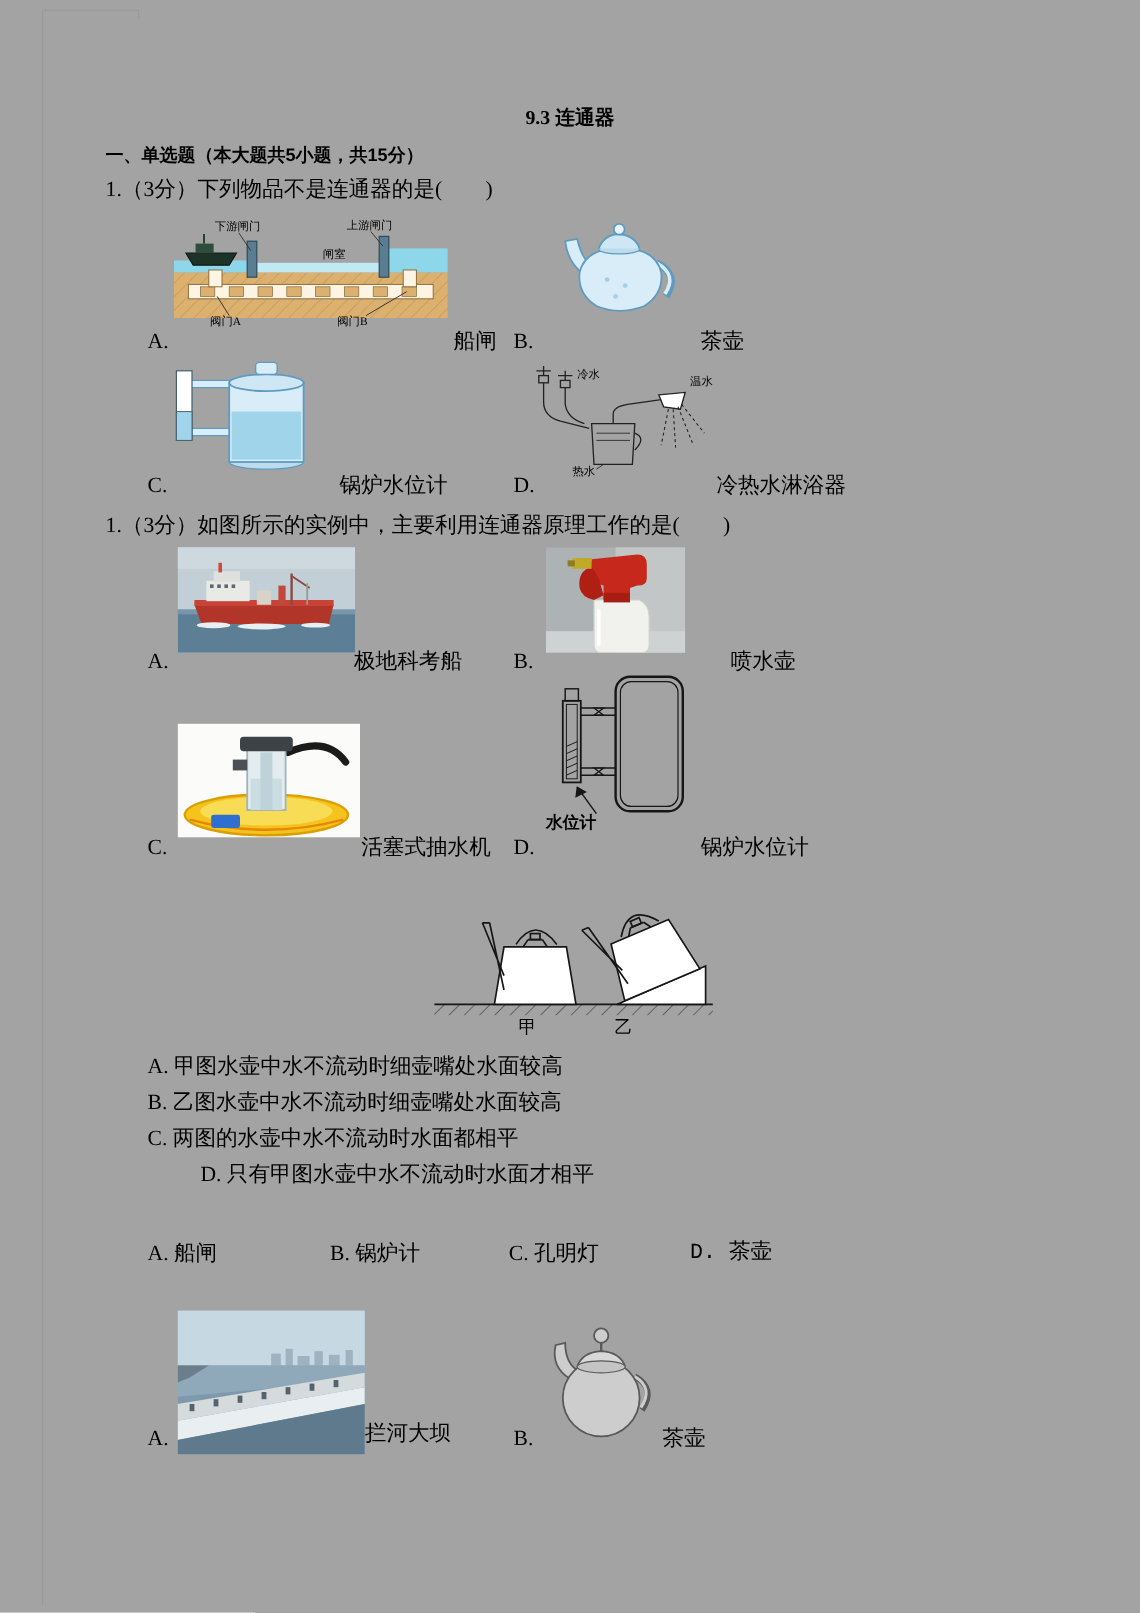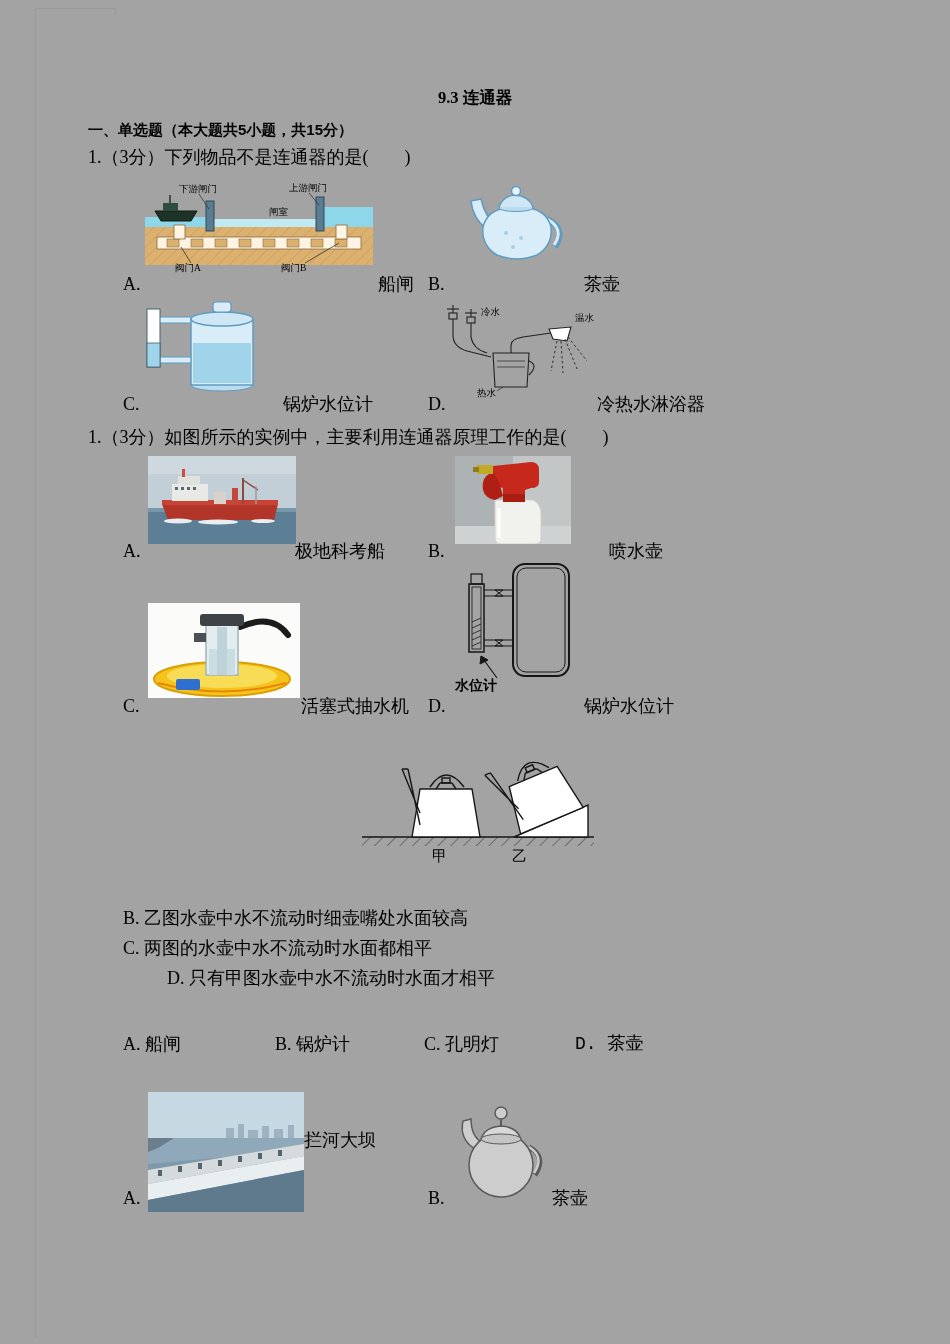--- a/index.html
+++ b/index.html
@@ -263,20 +263,21 @@
           <line x1="-5" y1="-54" x2="7" y2="-54"></line>
         <rect x="-3" y="-59" width="8" height="5"></rect>
         <path d="M-25,-24 L-43,-68 M-25,-12 L-37,-68 M-43,-68 L-37,-68"></path>
         <path d="M-15,-50 Q1,-74 19,-50"></path>
       </g>
     </g>
     <text x="76" y="112" font-size="15" fill="#000">甲</text>
     <text x="156" y="112" font-size="15" fill="#000">乙</text>
   </svg>
 
+  <div class="t" style="left:123px;top:879px;">A. 甲图水壶中水不流动时细壶嘴处水面较高</div>
   <div class="t" style="left:123px;top:909px;">B. 乙图水壶中水不流动时细壶嘴处水面较高</div>
   <div class="t" style="left:123px;top:939px;">C. 两图的水壶中水不流动时水面都相平</div>
   <div class="t" style="left:123px;top:969px;margin-left:44px;">D. 只有甲图水壶中水不流动时水面才相平</div>
 
   <div class="t" style="left:123px;top:1035px;">A. 船闸</div>
   <div class="t" style="left:275px;top:1035px;">B. 锅炉计</div>
   <div class="t" style="left:424px;top:1035px;">C. 孔明灯</div>
   <div class="t" style="left:575px;top:1035px;font-family:Liberation Mono, monospace;">D. 茶壶</div>
 
 
@@ -317,17 +318,17 @@
       <path d="M74,50 Q90,60 79,76" fill="none" stroke="#cdcdcd" stroke-width="2.5"></path>
       <ellipse cx="46" cy="68" rx="32" ry="32" fill="#cdcdcd" stroke="#5a5a5a" stroke-width="1.5"></ellipse>
       <path d="M26,42 Q30,30 46,29 Q62,30 66,42" fill="#d8d8d8" stroke="#5a5a5a" stroke-width="1.5"></path>
       <ellipse cx="46" cy="42" rx="20" ry="5" fill="#c4c4c4" stroke="#5a5a5a" stroke-width="1"></ellipse>
       <line x1="46" y1="22" x2="46" y2="29" stroke="#5a5a5a" stroke-width="2"></line>
       <circle cx="46" cy="16" r="6" fill="#cdcdcd" stroke="#5a5a5a" stroke-width="1.5"></circle>
     </g>
   </svg>
 
   <div class="t" style="left:123px;top:1189px;">A.</div>
-  <div class="t" style="left:304px;top:1131px;text-align:right;">拦河大坝</div>
+  <div class="t" style="left:304px;top:1185px;text-align:right;">拦河大坝</div>
   <div class="t" style="left:428px;top:1189px;">B.</div>
   <div class="t" style="left:552px;top:1189px;">茶壶</div>
 
 </div>
 
 </body></html>

